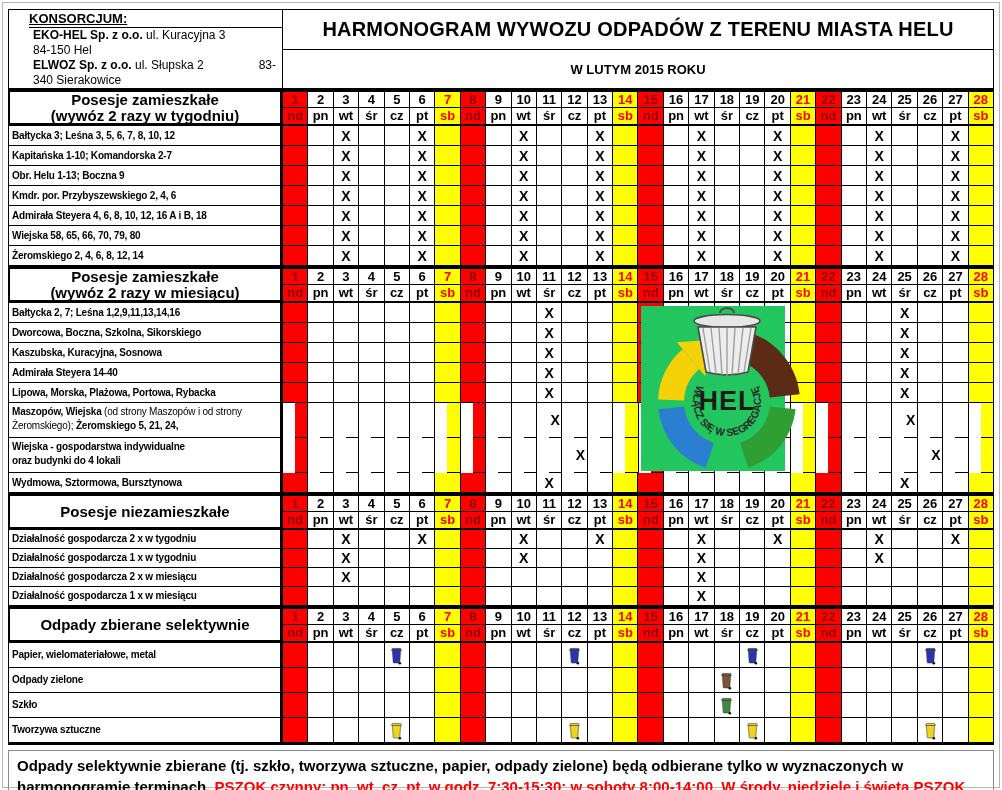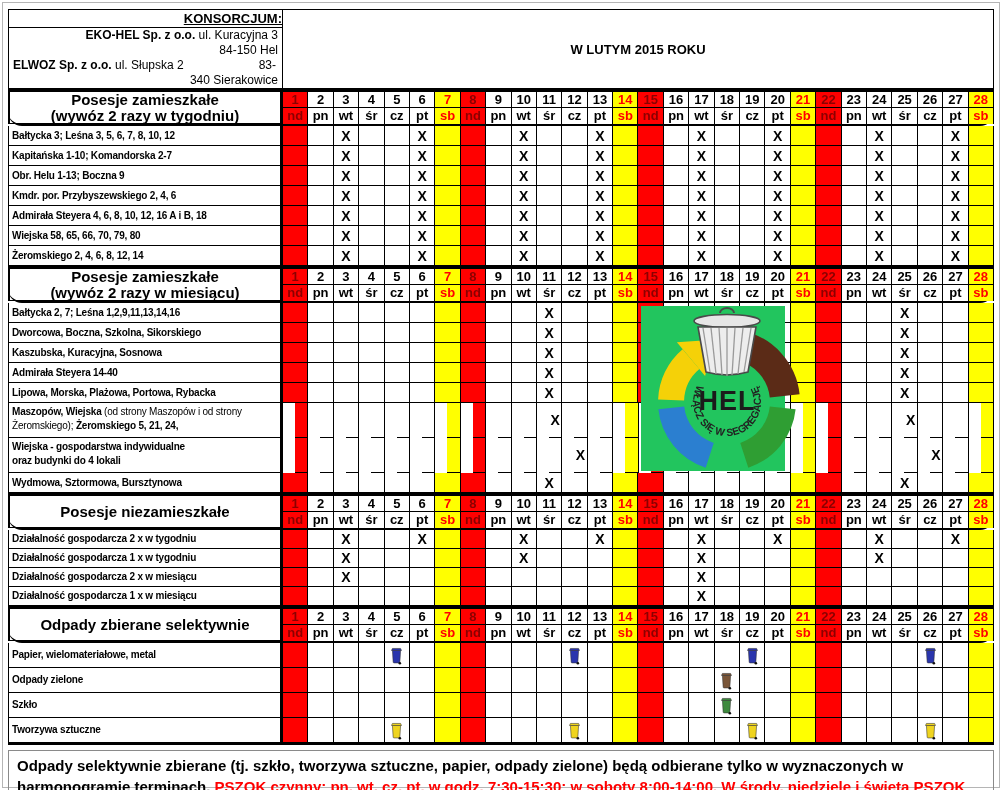--- a/index.html
+++ b/index.html
@@ -14,21 +14,21 @@
     width: 998px; height: 786px;
     margin: 2px;
     border: 1px solid #b5b5b5;
     background: #fff;
     padding: 6px 5px 0 5px;
   }
   
   .top-block { display: grid; grid-template-columns: 275px 1fr; height: 80px; }
   .konsorcjum {
     border: 1px solid #000;
-    font-size: 12px; text-align: right; line-height: 15px;
+    font-size: 12px; text-align: left; line-height: 15px; padding-left: 20px;
   }
   .konsorcjum .k-title {
     font-weight: bold; text-decoration: underline;
     border-bottom: 1px solid #000; padding: 1px 0; font-size: 13px;
   }
   .konsorcjum .k-line { padding: 0 4px; }
   .konsorcjum .k-line3 { display: flex; justify-content: space-between; padding: 0 6px 0 4px; gap: 8px; }
   .k-bold { font-weight: bold; }
   .title-box { border: 1px solid #000; border-left: none; display: flex; flex-direction: column; }
   .title-main {
@@ -36,21 +36,21 @@
     font-weight: bold; font-size: 20px; letter-spacing: 0.2px;
     border-bottom: 1px solid #000;
   }
   .title-month {
     flex: 1; display: flex; align-items: center; justify-content: center;
     font-weight: bold; font-size: 13px;
   }
   
   #grid-root { border-bottom: 2px solid #000; }
   .sec { border-top: 3px solid #000; }
-  .row { display: grid; grid-template-columns: 275px repeat(28, 1fr); border-radius: 14px; }
+  .row { display: grid; grid-template-columns: 275px repeat(28, 1fr); }
   .hrow { height: 34px; border-bottom: 2px solid #000; }
   .label {
     border-left: 1px solid #000; border-right: 3px solid #000; border-bottom: 1px solid #000;
     overflow: hidden;
   }
   .hlabel {
     display: flex; flex-direction: column; justify-content: center; align-items: center;
     font-weight: bold; font-size: 15px; line-height: 16px; text-align: center;
     border-left: 2px solid #000;
   }
@@ -106,20 +106,21 @@
       <div class="k-title">KONSORCJUM:</div>
       <div class="k-line"><span class="k-bold">EKO-HEL Sp. z o.o.</span><span> ul. Kuracyjna 3</span></div>
       <div class="k-line">84-150 Hel</div>
       <div class="k-line3">
           <span><span class="k-bold">ELWOZ Sp. z o.o.</span><span> ul. Słupska 2</span></span>
           <span>83-</span>
         </div>
       <div class="k-line">340 Sierakowice</div>
     </div>
     <div class="title-box">
+      <div class="title-main">HARMONOGRAM WYWOZU ODPADÓW Z TERENU MIASTA HELU</div>
       <div class="title-month">W LUTYM 2015 ROKU</div>
     </div>
   </div>
 
   <div id="grid-root">
       <div class="sec sec0">
         <div class="row hrow">
           <div class="label hlabel">
             <div class="hline">Posesje zamieszkałe</div>
             <div class="hline">(wywóz 2 razy w tygodniu)</div>

